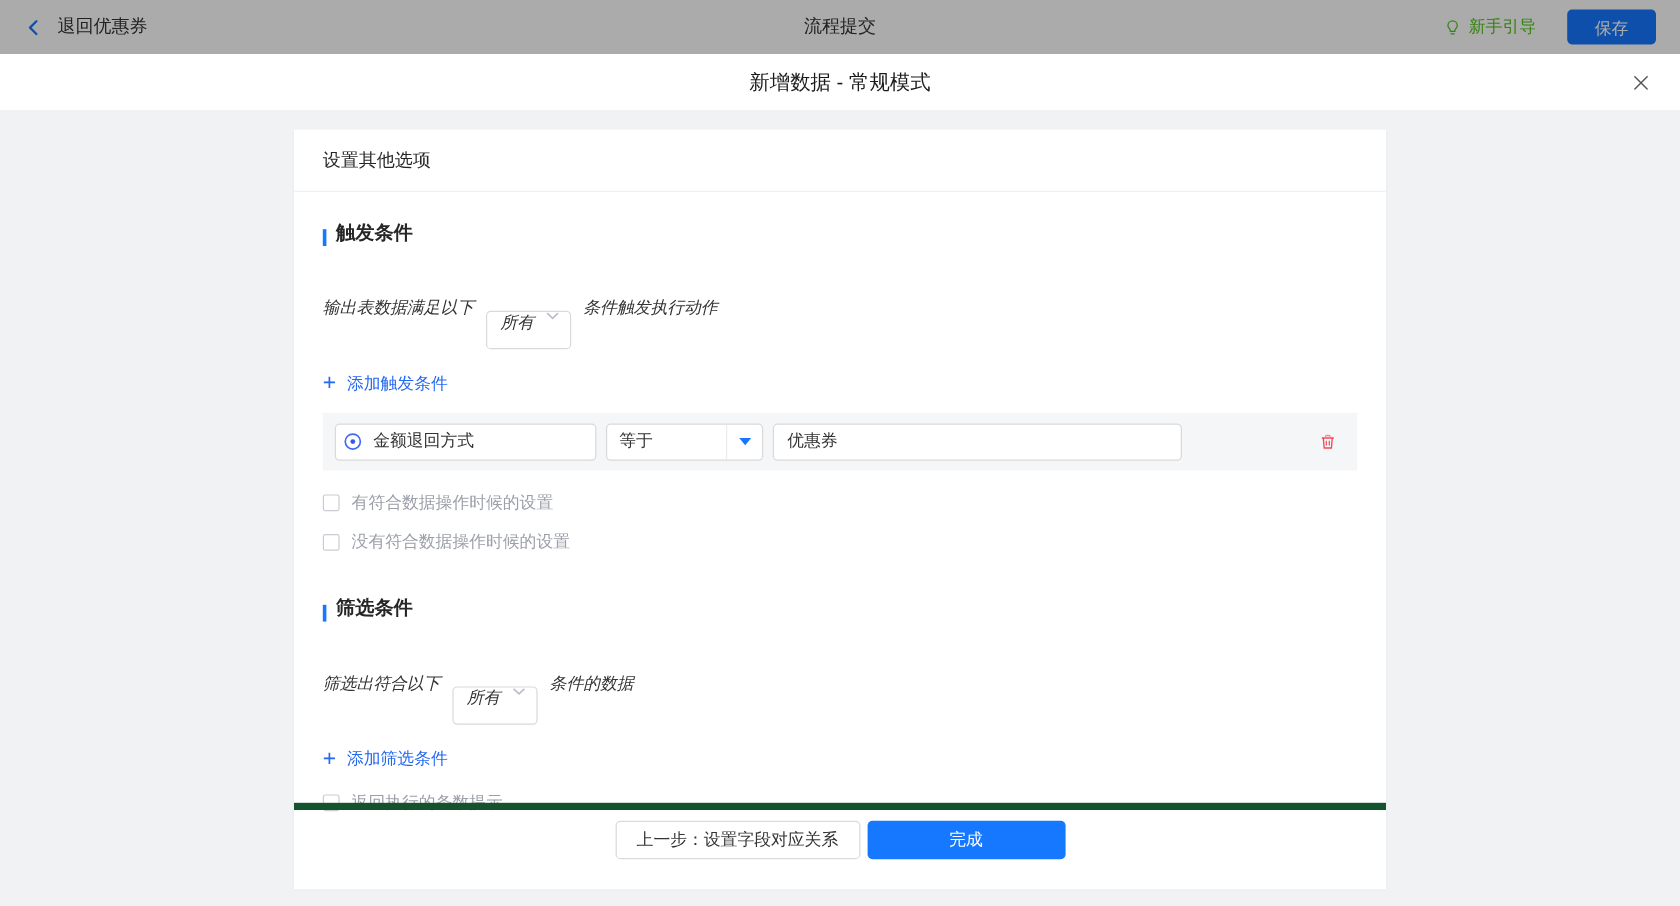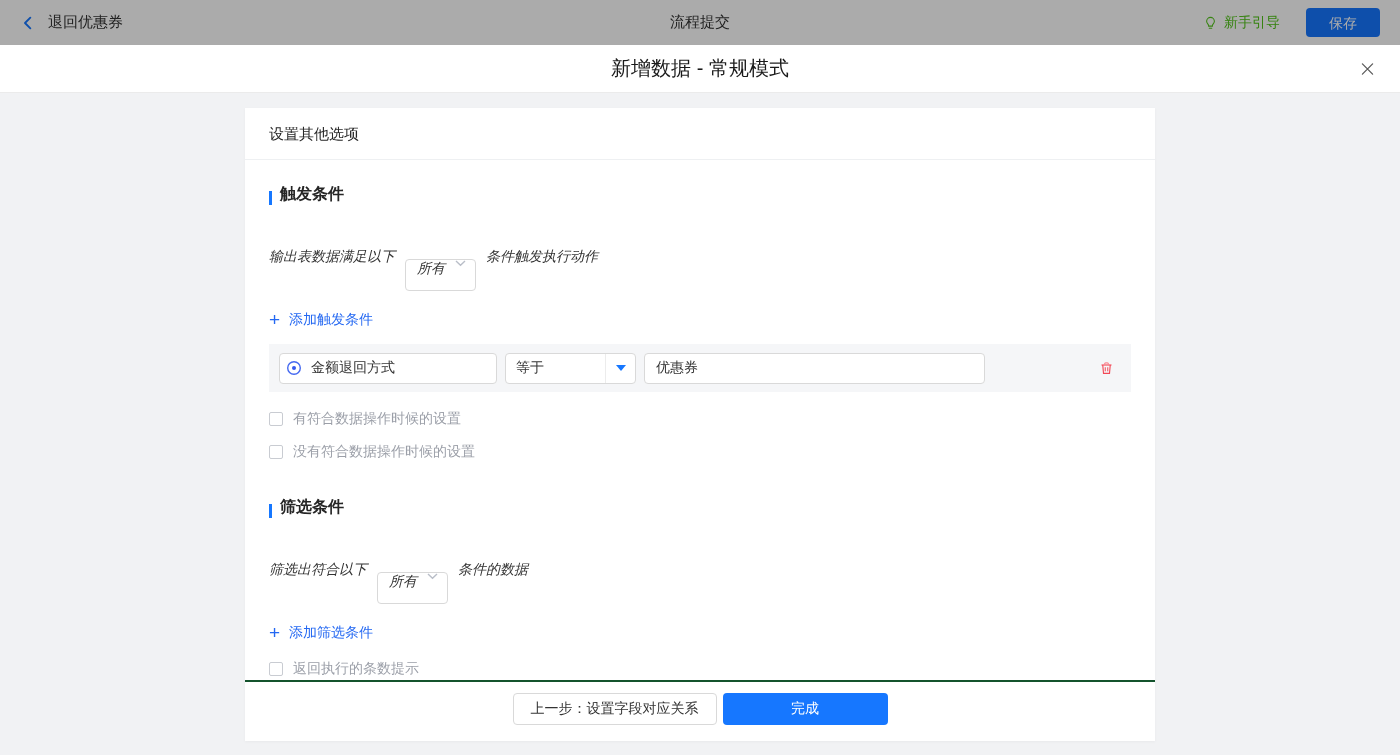--- a/index.html
+++ b/index.html
@@ -16,21 +16,21 @@
   .topbar{height:45px;background:#ffffff;position:relative;display:flex;align-items:center;padding:0 20px;}
   .topbar-dim{position:absolute;inset:0;background:rgba(0,0,0,0.33);z-index:5;pointer-events:none;}
   .back-group{display:flex;align-items:center;gap:12px;font-size:15px;color:#333;cursor:pointer;}
   .topbar-title{position:absolute;left:0;right:0;text-align:center;font-size:15px;color:#333;}
   .topbar-right{margin-left:auto;display:flex;align-items:center;gap:26px;position:relative;z-index:1;}
   .guide{display:flex;align-items:center;gap:6px;color:var(--success);font-size:14px;cursor:pointer;}
   .save-btn{background:var(--accent);color:#fff;border:none;border-radius:4px;height:29px;padding:7px 23px;font-size:14px;cursor:pointer;font-family:inherit;}
 
   
   .modal-header{height:48px;background:#fff;border-bottom:1px solid #ebebeb;display:flex;align-items:center;justify-content:center;position:relative;}
-  .modal-title{font-size:20px;font-weight:400;color:#1a1a1a;}
+  .modal-title{font-size:17px;font-weight:400;color:#1a1a1a;}
   .close-btn{position:absolute;right:24px;top:50%;transform:translateY(-50%);cursor:pointer;display:flex;align-items:center;}
   .modal-body{height:662px;background:#f1f2f4;}
 
   
   .card{width:910px;height:633px;margin:15px auto 0;background:#fff;border-radius:0;position:relative;box-shadow:0 1px 3px rgba(0,0,0,0.04);}
   .card-header{height:52px;line-height:52px;padding:0 24px;font-size:15px;color:#262626;border-bottom:1px solid #eef0f2;}
   .card-content{padding:24px;}
 
   .section-title{display:flex;align-items:flex-end;gap:8px;font-size:16px;font-weight:700;color:#262626;}
   .section-bar{width:3px;height:14px;background:var(--accent);display:inline-block;}
@@ -50,21 +50,21 @@
   .value-input{width:341px;height:31px;border:1px solid #d9d9d9;border-radius:4px;padding:0 11px;font-size:14px;color:#333;font-family:inherit;background:#fff;outline:none;}
   .row-spacer{flex:1;}
   .trash-wrap{display:flex;align-items:center;margin-right:5px;cursor:pointer;}
 
   .checkbox-row{margin-top:15px;display:flex;align-items:center;gap:10px;font-size:14px;color:#9b9fa8;cursor:pointer;width:fit-content;}
   .checkbox-row.first{margin-top:18px;}
   .checkbox-box{width:14px;height:14px;border:1px solid #c9ccd2;border-radius:2px;background:#fff;flex:none;}
 
   .section-gap{margin-top:36px;}
 
-  .card-footer{position:absolute;left:0;right:0;bottom:5px;height:56px;border-top:2px solid #14532d;display:flex;align-items:center;justify-content:center;gap:6px;}
+  .card-footer{position:absolute;left:0;right:0;bottom:16px;height:56px;border-top:6px solid #14532d;display:flex;align-items:center;justify-content:center;gap:6px;}
   .btn-secondary{height:32px;padding:0 17px;background:#fff;border:1px solid #d9d9d9;border-radius:4px;font-size:14px;color:#333;cursor:pointer;font-family:inherit;}
   .btn-primary{height:32px;width:165px;background:var(--accent);border:none;border-radius:4px;font-size:14px;color:#fff;cursor:pointer;font-family:inherit;}
 </style>
 </head>
 <body>
 
 <header class="topbar">
   <div class="back-group">
     <svg width="16" height="16" viewBox="0 0 24 24">
       <path d="M15.5 4 L7.5 12 L15.5 20" fill="none" stroke="#1677ff" stroke-width="2.8" stroke-linecap="round" stroke-linejoin="round"></path>

